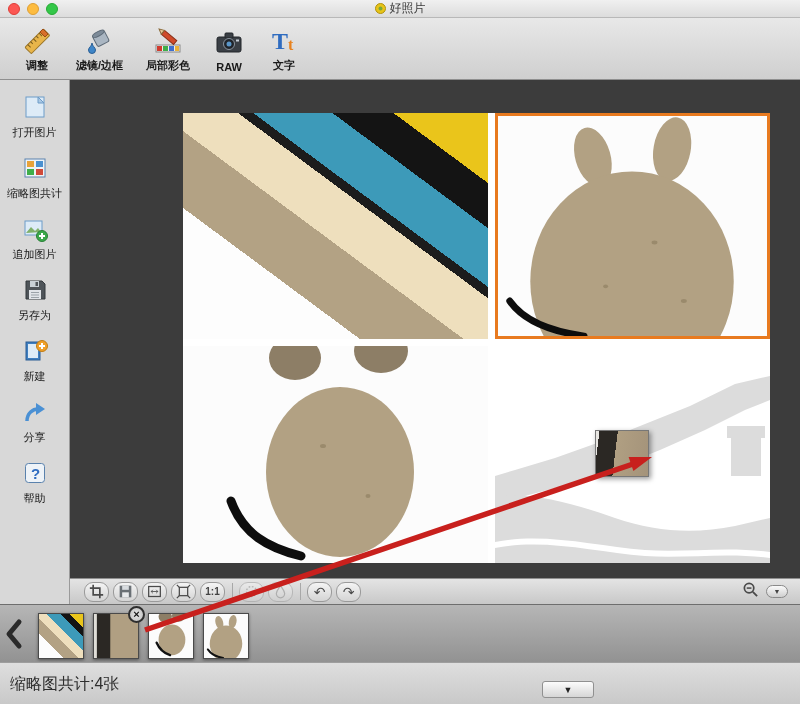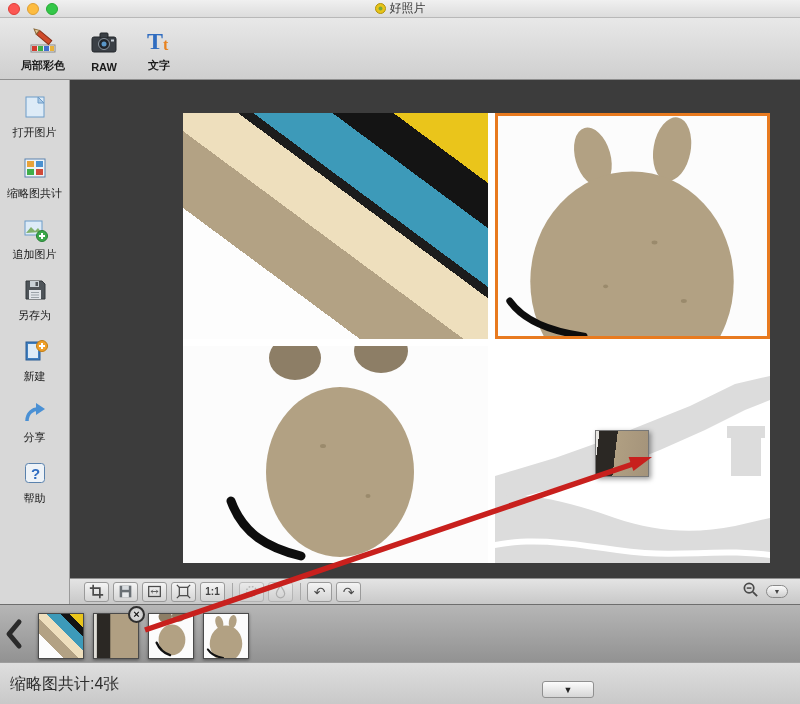--- a/index.html
+++ b/index.html
@@ -48,21 +48,21 @@
   .cell svg { display:block; width:100%; height:100%; }
   .cell.selected { border:3px solid #e87a1f; }
 
   .dragged-img { position:absolute; left:100px; top:84px; width:54px; height:47px;
     background:linear-gradient(97deg,#e8e6e2 0%,#e8e6e2 6%,#2b2824 6%,#2b2824 38%,#b09f82 38%,#a4937a 100%);
     border:1px solid #777; box-shadow:2px 2px 5px rgba(0,0,0,.4); }
 
   
   .canvas-toolbar { height:26px; flex:0 0 auto; background:linear-gradient(#e4e4e4,#c8c8c8);
     border-top:1px solid #8f8f8f; display:flex; align-items:center; padding-left:14px; }
-  .ct-btn { min-width:25px; height:20px; border:1px solid #9a9a9a; border-radius:3px;
+  .ct-btn { min-width:25px; height:20px; border:1px solid #9a9a9a; border-radius:9px;
     background:linear-gradient(#f4f4f4,#d4d4d4); display:flex; align-items:center; justify-content:center;
     margin-right:4px; font-size:10px; font-weight:bold; color:#444; padding:0 3px; }
   .ct-btn.disabled { opacity:.5; }
   .ct-glyph { font-size:14px; line-height:1; color:#4a4a4a; font-weight:normal; }
   .ct-sep { width:1px; height:17px; background:#a8a8a8; margin:0 6px 0 3px; }
   .ct-right { margin-left:auto; display:flex; align-items:center; gap:7px; padding-right:12px; }
   .zoom-knob { width:22px; height:13px; border:1px solid #8a8a8a; border-radius:7px;
     background:linear-gradient(#fafafa,#cfcfcf); display:flex; align-items:center; justify-content:center;
     font-size:7px; color:#444; }
 
@@ -105,21 +105,45 @@
       <svg width="11" height="11" viewBox="0 0 11 11">
         <circle cx="5.5" cy="5.5" r="5" fill="#e8c418" stroke="#b0910d"></circle>
         <circle cx="5.5" cy="5.5" r="2" fill="#7aa83a"></circle>
       </svg>
       <span>好照片</span>
     </div>
   </div>
 
   <div class="toolbar">
 
-
+    <div class="tool-btn">
+      <span class="ticon">
+        <svg width="30" height="30" viewBox="0 0 30 30">
+          <g transform="rotate(-45 15 15)">
+            <rect x="2" y="11" width="26" height="9" rx="1" fill="#e8b54a" stroke="#9a7426"></rect>
+            <path d="M6 11v4M10 11v3M14 11v4M18 11v3M22 11v4" stroke="#7a5c1e" stroke-width="1" fill="none"></path>
+          </g>
+          <path d="M21 3l5 5-3 3-5-5z" fill="#d86f2a" stroke="#9a4c16"></path>
+        </svg>
+      </span>
+      <span>调整</span>
+    </div>
+
+    <div class="tool-btn">
+      <span class="ticon">
+        <svg width="30" height="30" viewBox="0 0 30 30">
+          <g transform="rotate(-28 15 12)">
+            <rect x="9" y="7" width="13" height="12" rx="2" fill="#aab6c2" stroke="#5d6a77"></rect>
+            <ellipse cx="15.5" cy="7.5" rx="6.5" ry="2.2" fill="#7d8b99" stroke="#5d6a77"></ellipse>
+          </g>
+          <path d="M7 17c0 3-3.5 4.5-3.5 7a3.5 3.5 0 007 0C10.5 21.5 7 20 7 17z" fill="#3f86c8" stroke="#2a5e94"></path>
+        </svg>
+      </span>
+      <span>滤镜/边框</span>
+    </div>
 
 
     <div class="tool-btn">
       <span class="ticon">
         <svg width="30" height="30" viewBox="0 0 30 30">
           <rect x="3" y="19" width="24" height="7" fill="#ececec" stroke="#8a8a8a"></rect>
           <rect x="4" y="20" width="5" height="5" fill="#d23b2e"></rect>
           <rect x="10" y="20" width="5" height="5" fill="#3fae49"></rect>
           <rect x="16" y="20" width="5" height="5" fill="#3f6fd0"></rect>
           <rect x="22" y="20" width="4" height="5" fill="#e8b23a"></rect>

